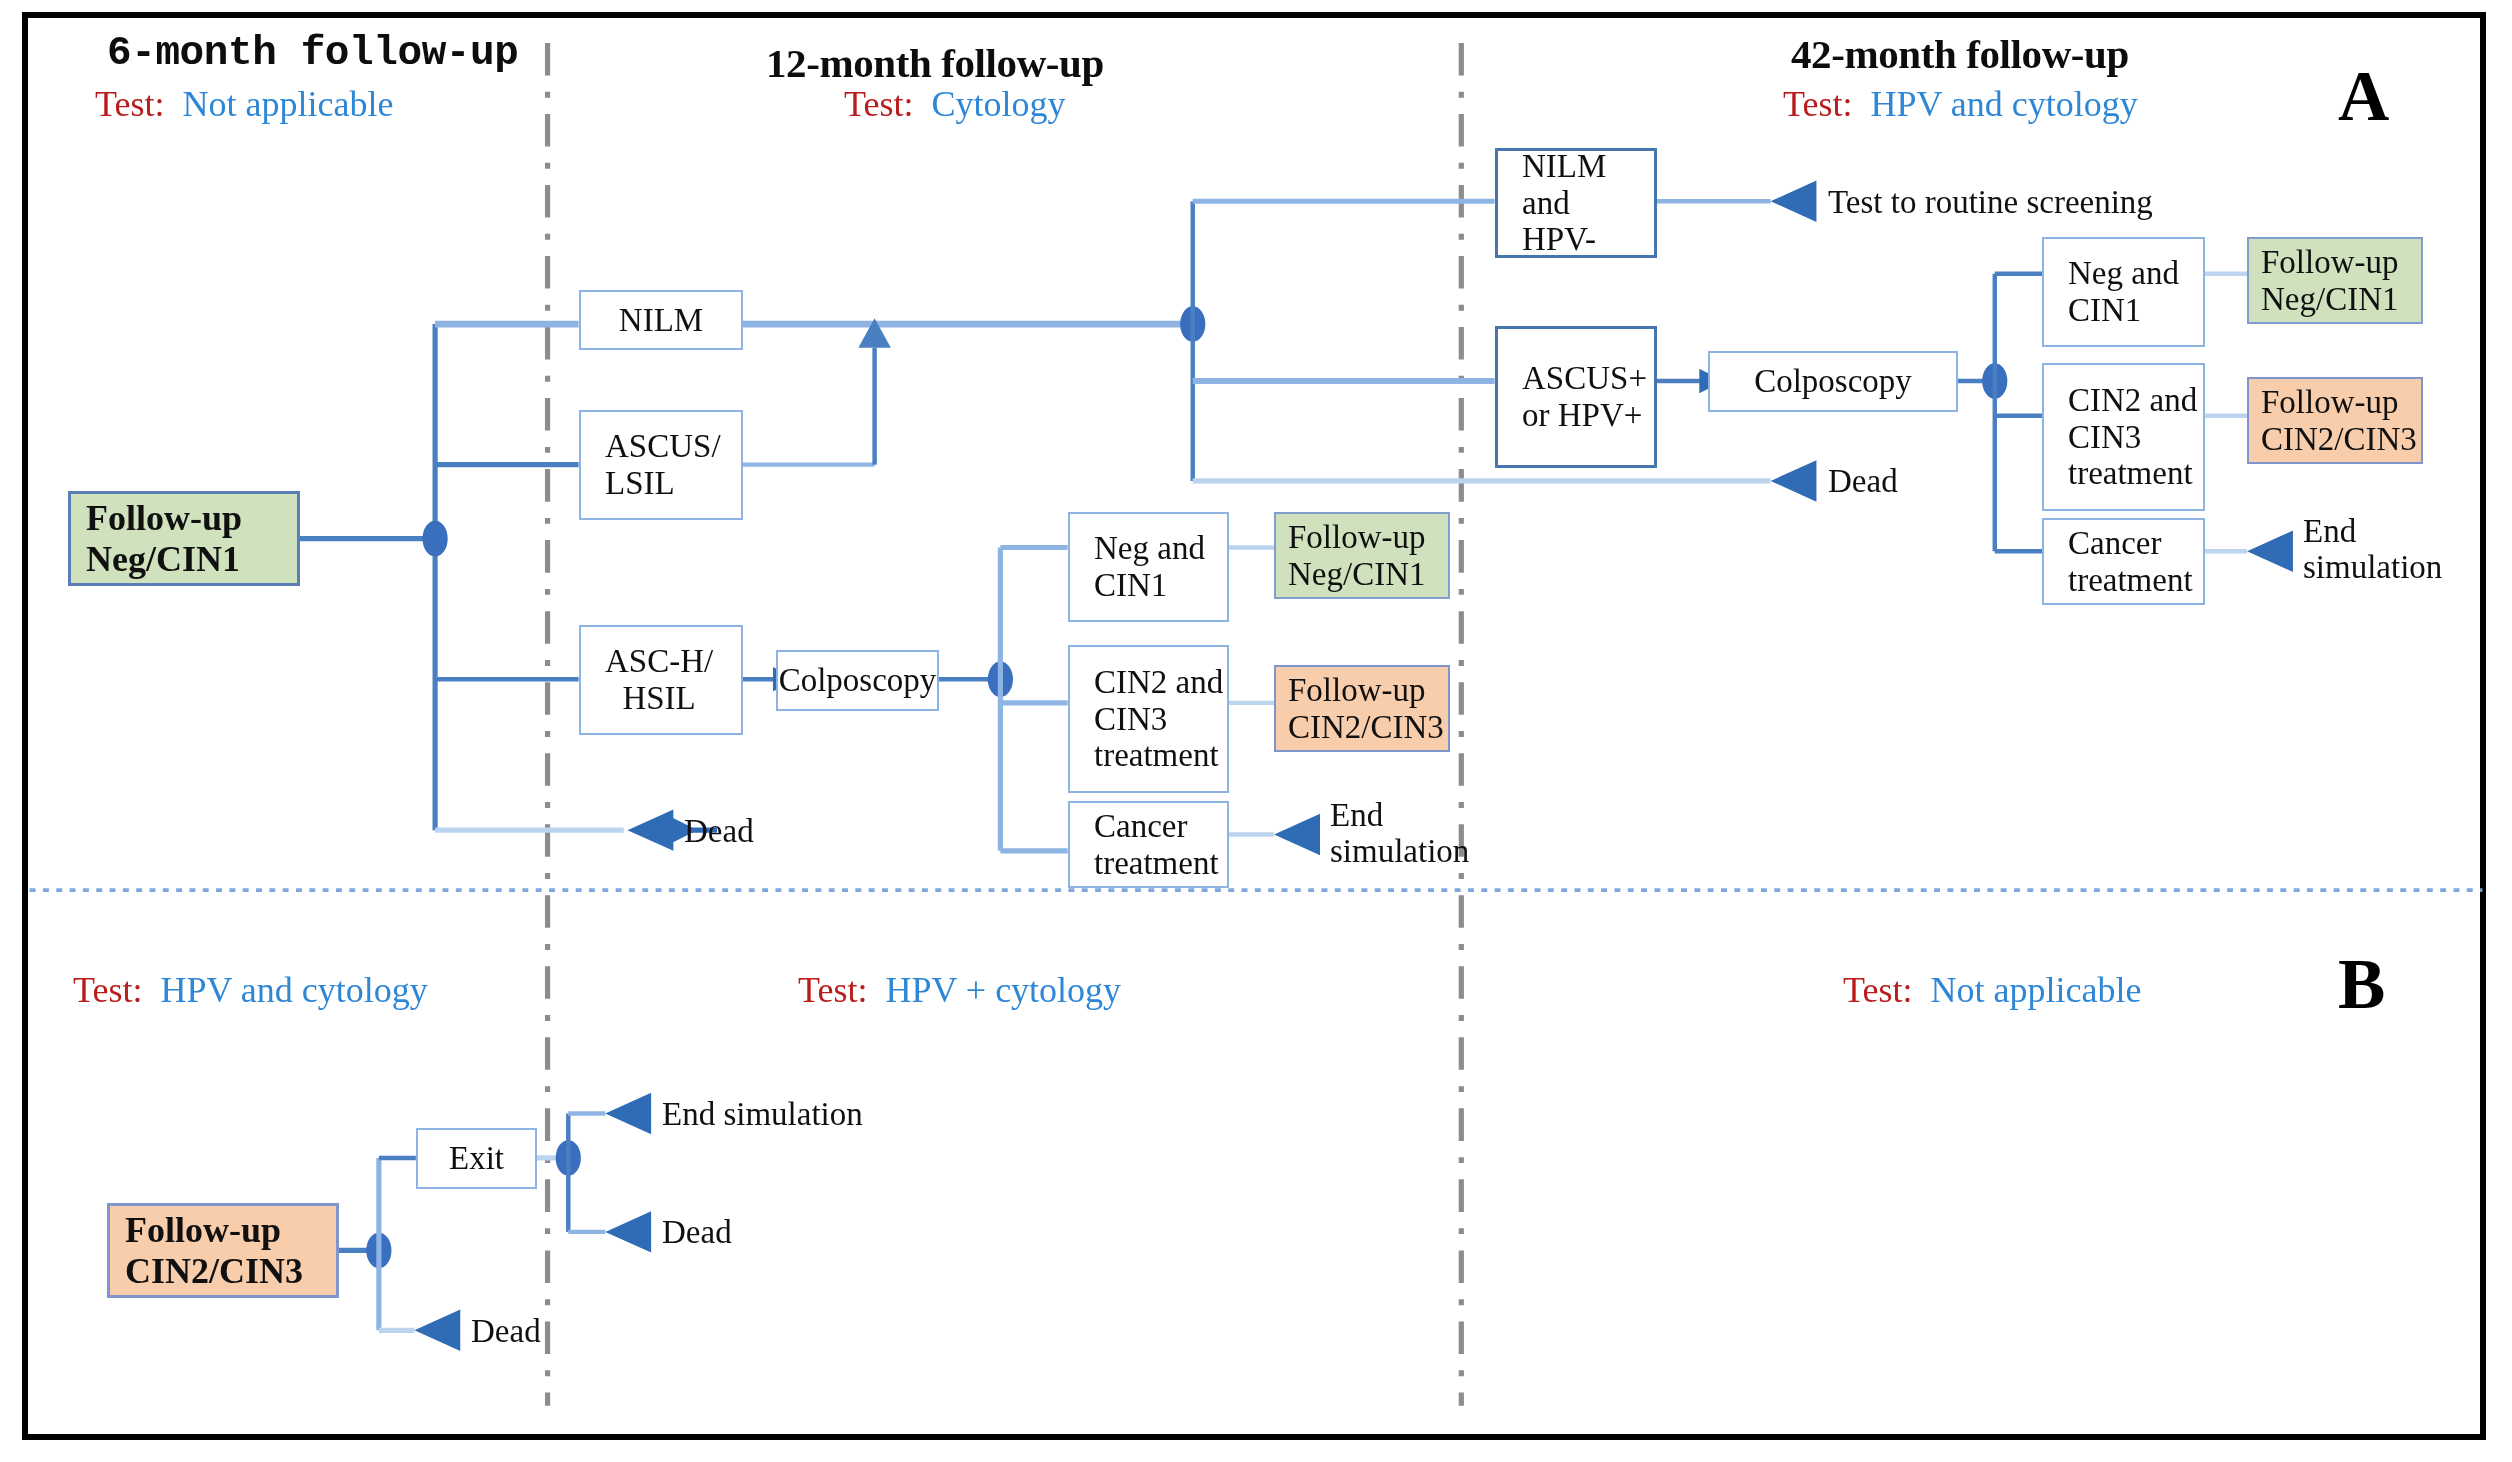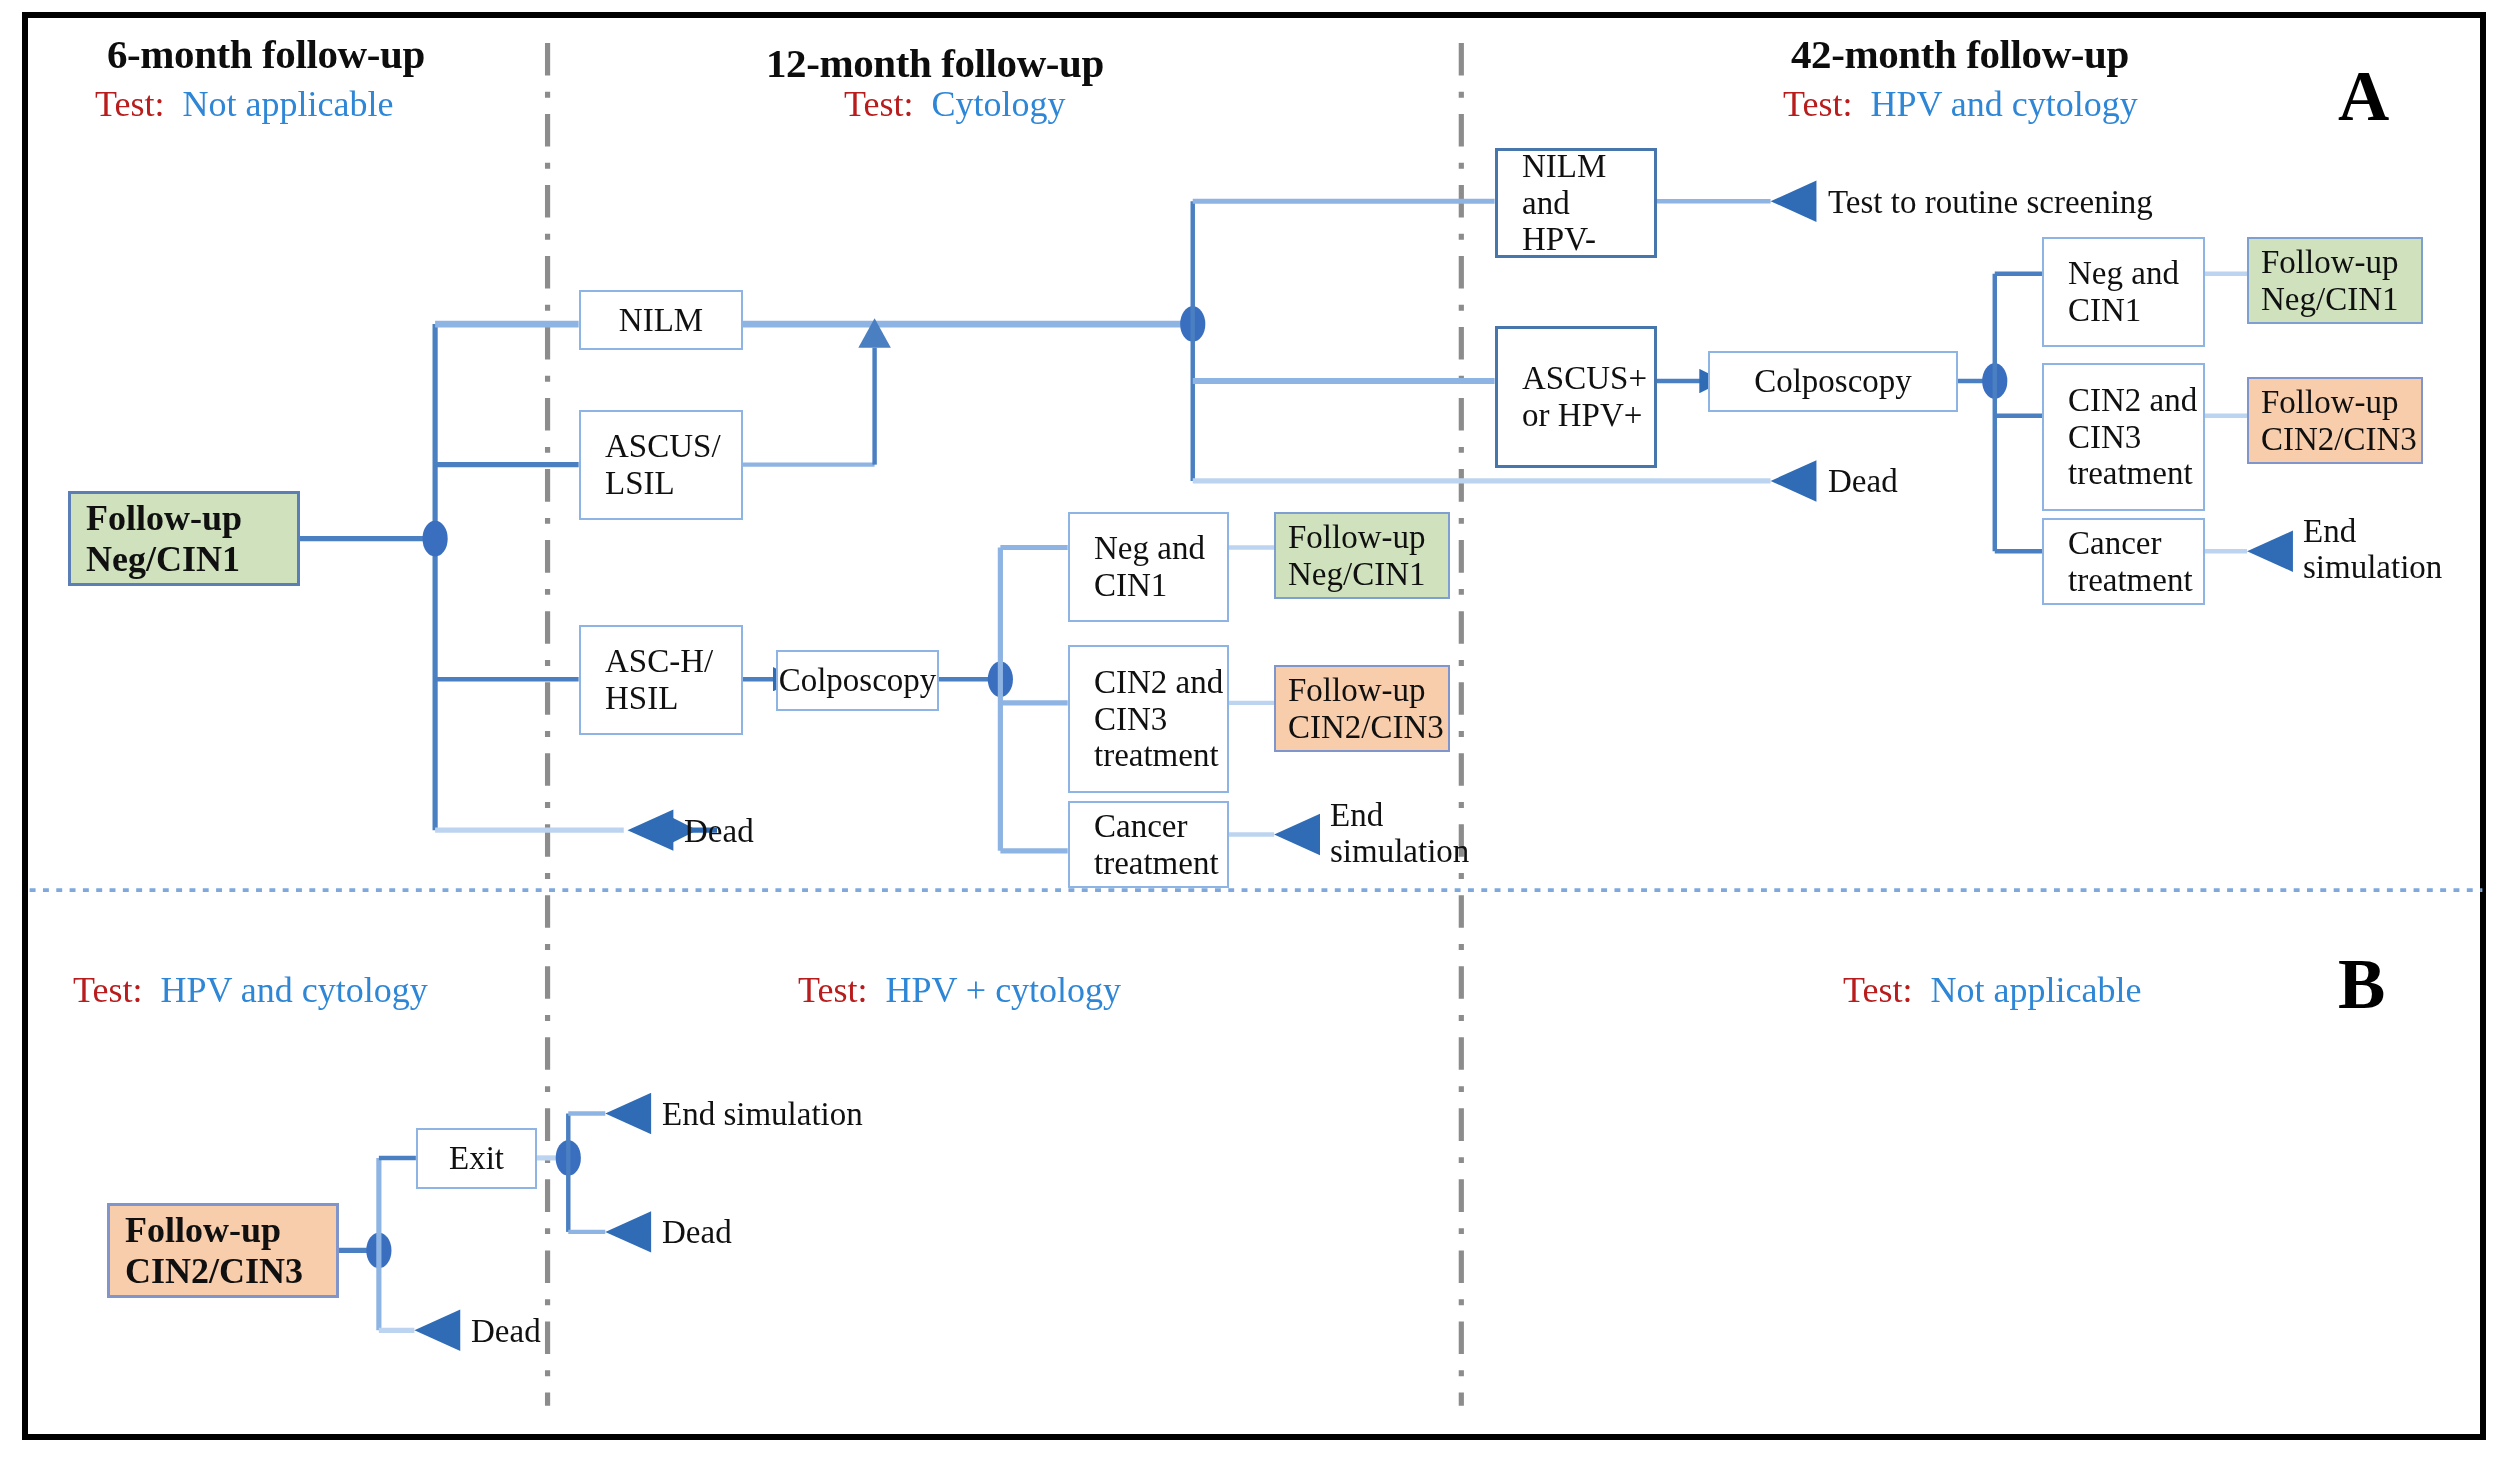--- a/index.html
+++ b/index.html
@@ -146,21 +146,21 @@
       <line x1="768" y1="1505" x2="768" y2="1665" stroke="#4a7fc1" stroke-width="6"></line>
 
       <line x1="768" y1="1505" x2="818" y2="1505" stroke="#8eb4e3" stroke-width="6"></line>
       <polygon points="880,1477 880,1533 818,1505" fill="#2f6cb5"></polygon>
 
       <line x1="768" y1="1665" x2="818" y2="1665" stroke="#8eb4e3" stroke-width="6"></line>
       <polygon points="880,1637 880,1693 818,1665" fill="#2f6cb5"></polygon>
     </g>
   </svg>
 
-  <div class="hdr-title" style="left:107px;top:30px;">6-month follow-up</div>
+  <div class="hdr-title" style="left:107px;top:30px;font-family:Liberation Mono, monospace;">6-month follow-up</div>
   <div class="hdr-sub" style="left:95px;top:83px;">
     <span class="t">Test:&nbsp;</span>
     <span class="v">Not applicable</span>
   </div>
 
   <div class="hdr-title" style="left:766px;top:39px;">12-month follow-up</div>
   <div class="hdr-sub" style="left:844px;top:83px;">
     <span class="t">Test:&nbsp;</span>
     <span class="v">Cytology</span>
   </div>
@@ -180,21 +180,21 @@
 
   <div class="nbox center" style="left:579px;top:290px;width:164px;height:60px;">
     <span style="white-space:pre-line">NILM</span>
   </div>
 
   <div class="nbox" style="left:579px;top:410px;width:164px;height:110px;">
     <span style="white-space:pre-line">ASCUS/
 LSIL</span>
   </div>
 
-  <div class="nbox" style="left:579px;top:625px;width:164px;height:110px;">
+  <div class="nbox" style="left:579px;top:625px;width:164px;height:110px;text-align:center;">
     <span style="white-space:pre-line">ASC-H/
 HSIL</span>
   </div>
 
   <div class="nbox center" style="left:776px;top:650px;width:163px;height:61px;">
     <span style="white-space:pre-line">Colposcopy</span>
   </div>
 
   <div class="nbox" style="left:1068px;top:512px;width:161px;height:110px;">
     <span style="white-space:pre-line">Neg and

